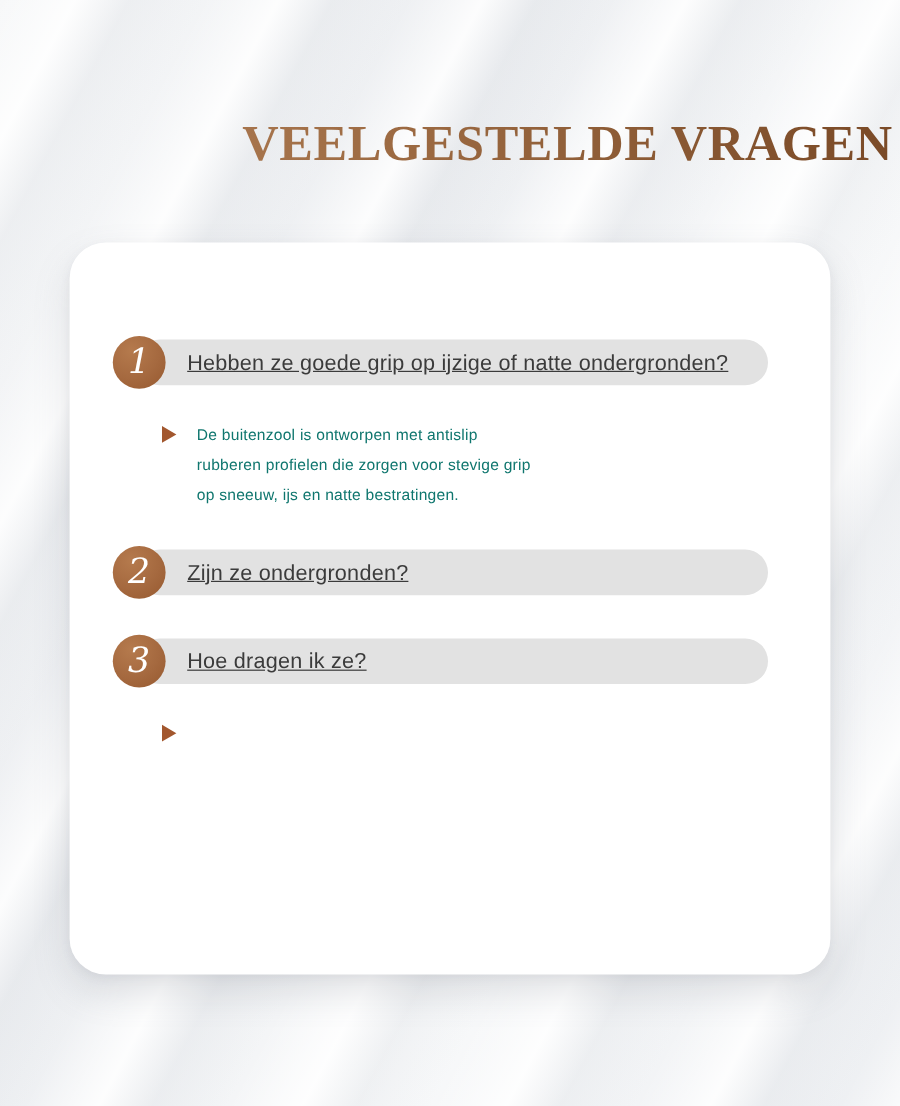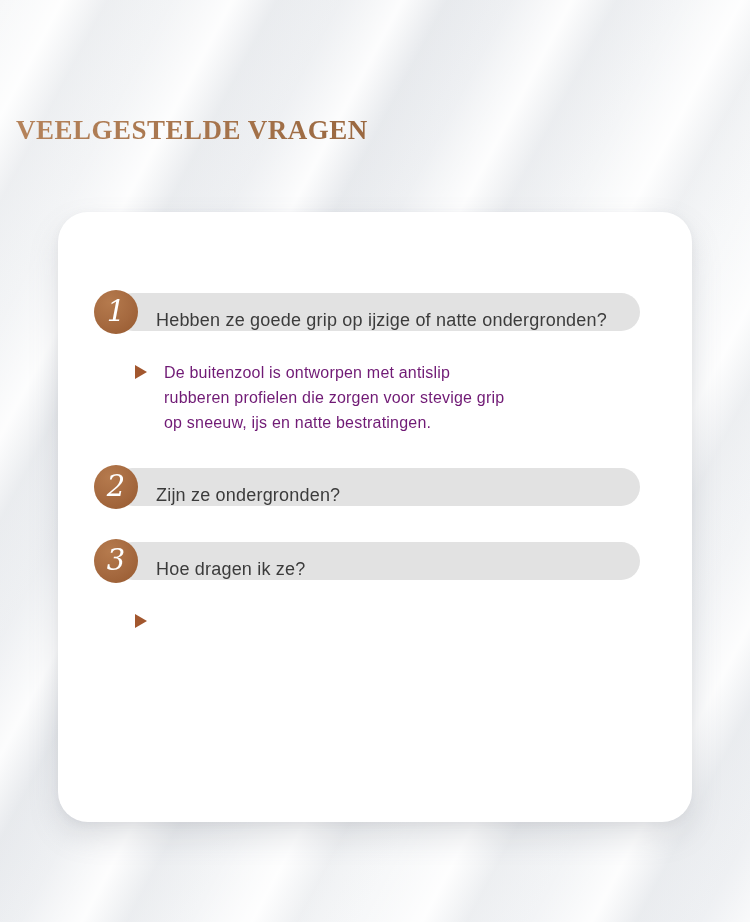--- a/index.html
+++ b/index.html
@@ -12,26 +12,26 @@
     background-image:
       repeating-linear-gradient(118deg,
         rgba(255,255,255,0)   0px,
         rgba(255,255,255,0.85) 55px,
         rgba(223,226,230,0.35) 95px,
         rgba(255,255,255,0)   150px),
       linear-gradient(118deg, #f7f8f9 0%, #eceef1 35%, #f8f9fa 65%, #edeff2 100%);
   }
 
   .page-title {
-    margin: 16px;
+    margin: 6px;
     padding-top: 92px;
-    text-align: left;
+    text-align: right;
     font-family: "Liberation Serif", "DejaVu Serif", serif;
     font-weight: 700;
-    font-size: 27px;
+    font-size: 42px;
     line-height: 44px;
     letter-spacing: 0.5px;
     background: linear-gradient(90deg, #b5835b 0%, #9c6a42 45%, #7a4a27 100%);
     -webkit-background-clip: text;
     background-clip: text;
     color: transparent;
     text-shadow: 0 1px 0 rgba(255,255,255,0.0);
   }
 
   .faq-card {
@@ -75,50 +75,51 @@
     box-sizing: border-box;
   }
 
   .question-bar {
     flex: 1;
     height: 38px;
     margin-left: -24px;
     background: #e2e2e2;
     border-radius: 19px;
     display: flex;
-    align-items: flex-end;
+    align-items: center;
     padding-left: 42px;
     font-size: 18px;
     letter-spacing: 0.2px;
     color: #3b3b3b;
     white-space: nowrap;
+    text-decoration: underline;
   }
 
   .answer-row {
     display: flex;
     margin-left: 41px;
     margin-right: 0;
   }
 
   .answer-arrow {
     flex: 0 0 auto;
     width: 0;
     height: 0;
     border-left: 12px solid #a2572e;
     border-top: 7px solid transparent;
     border-bottom: 7px solid transparent;
     margin-top: 5px;
     margin-right: 17px;
   }
 
   .answer-text {
-    font-size: 16px;
+    font-size: 13px;
     line-height: 25px;
     letter-spacing: 0.2px;
-    color: #701a75;
+    color: #0f766e;
     white-space: pre-line;
   }
 </style>
 </head>
 <body>
 
 <h1 class="page-title">VEELGESTELDE VRAGEN</h1>
 
 <div class="faq-card">
 

